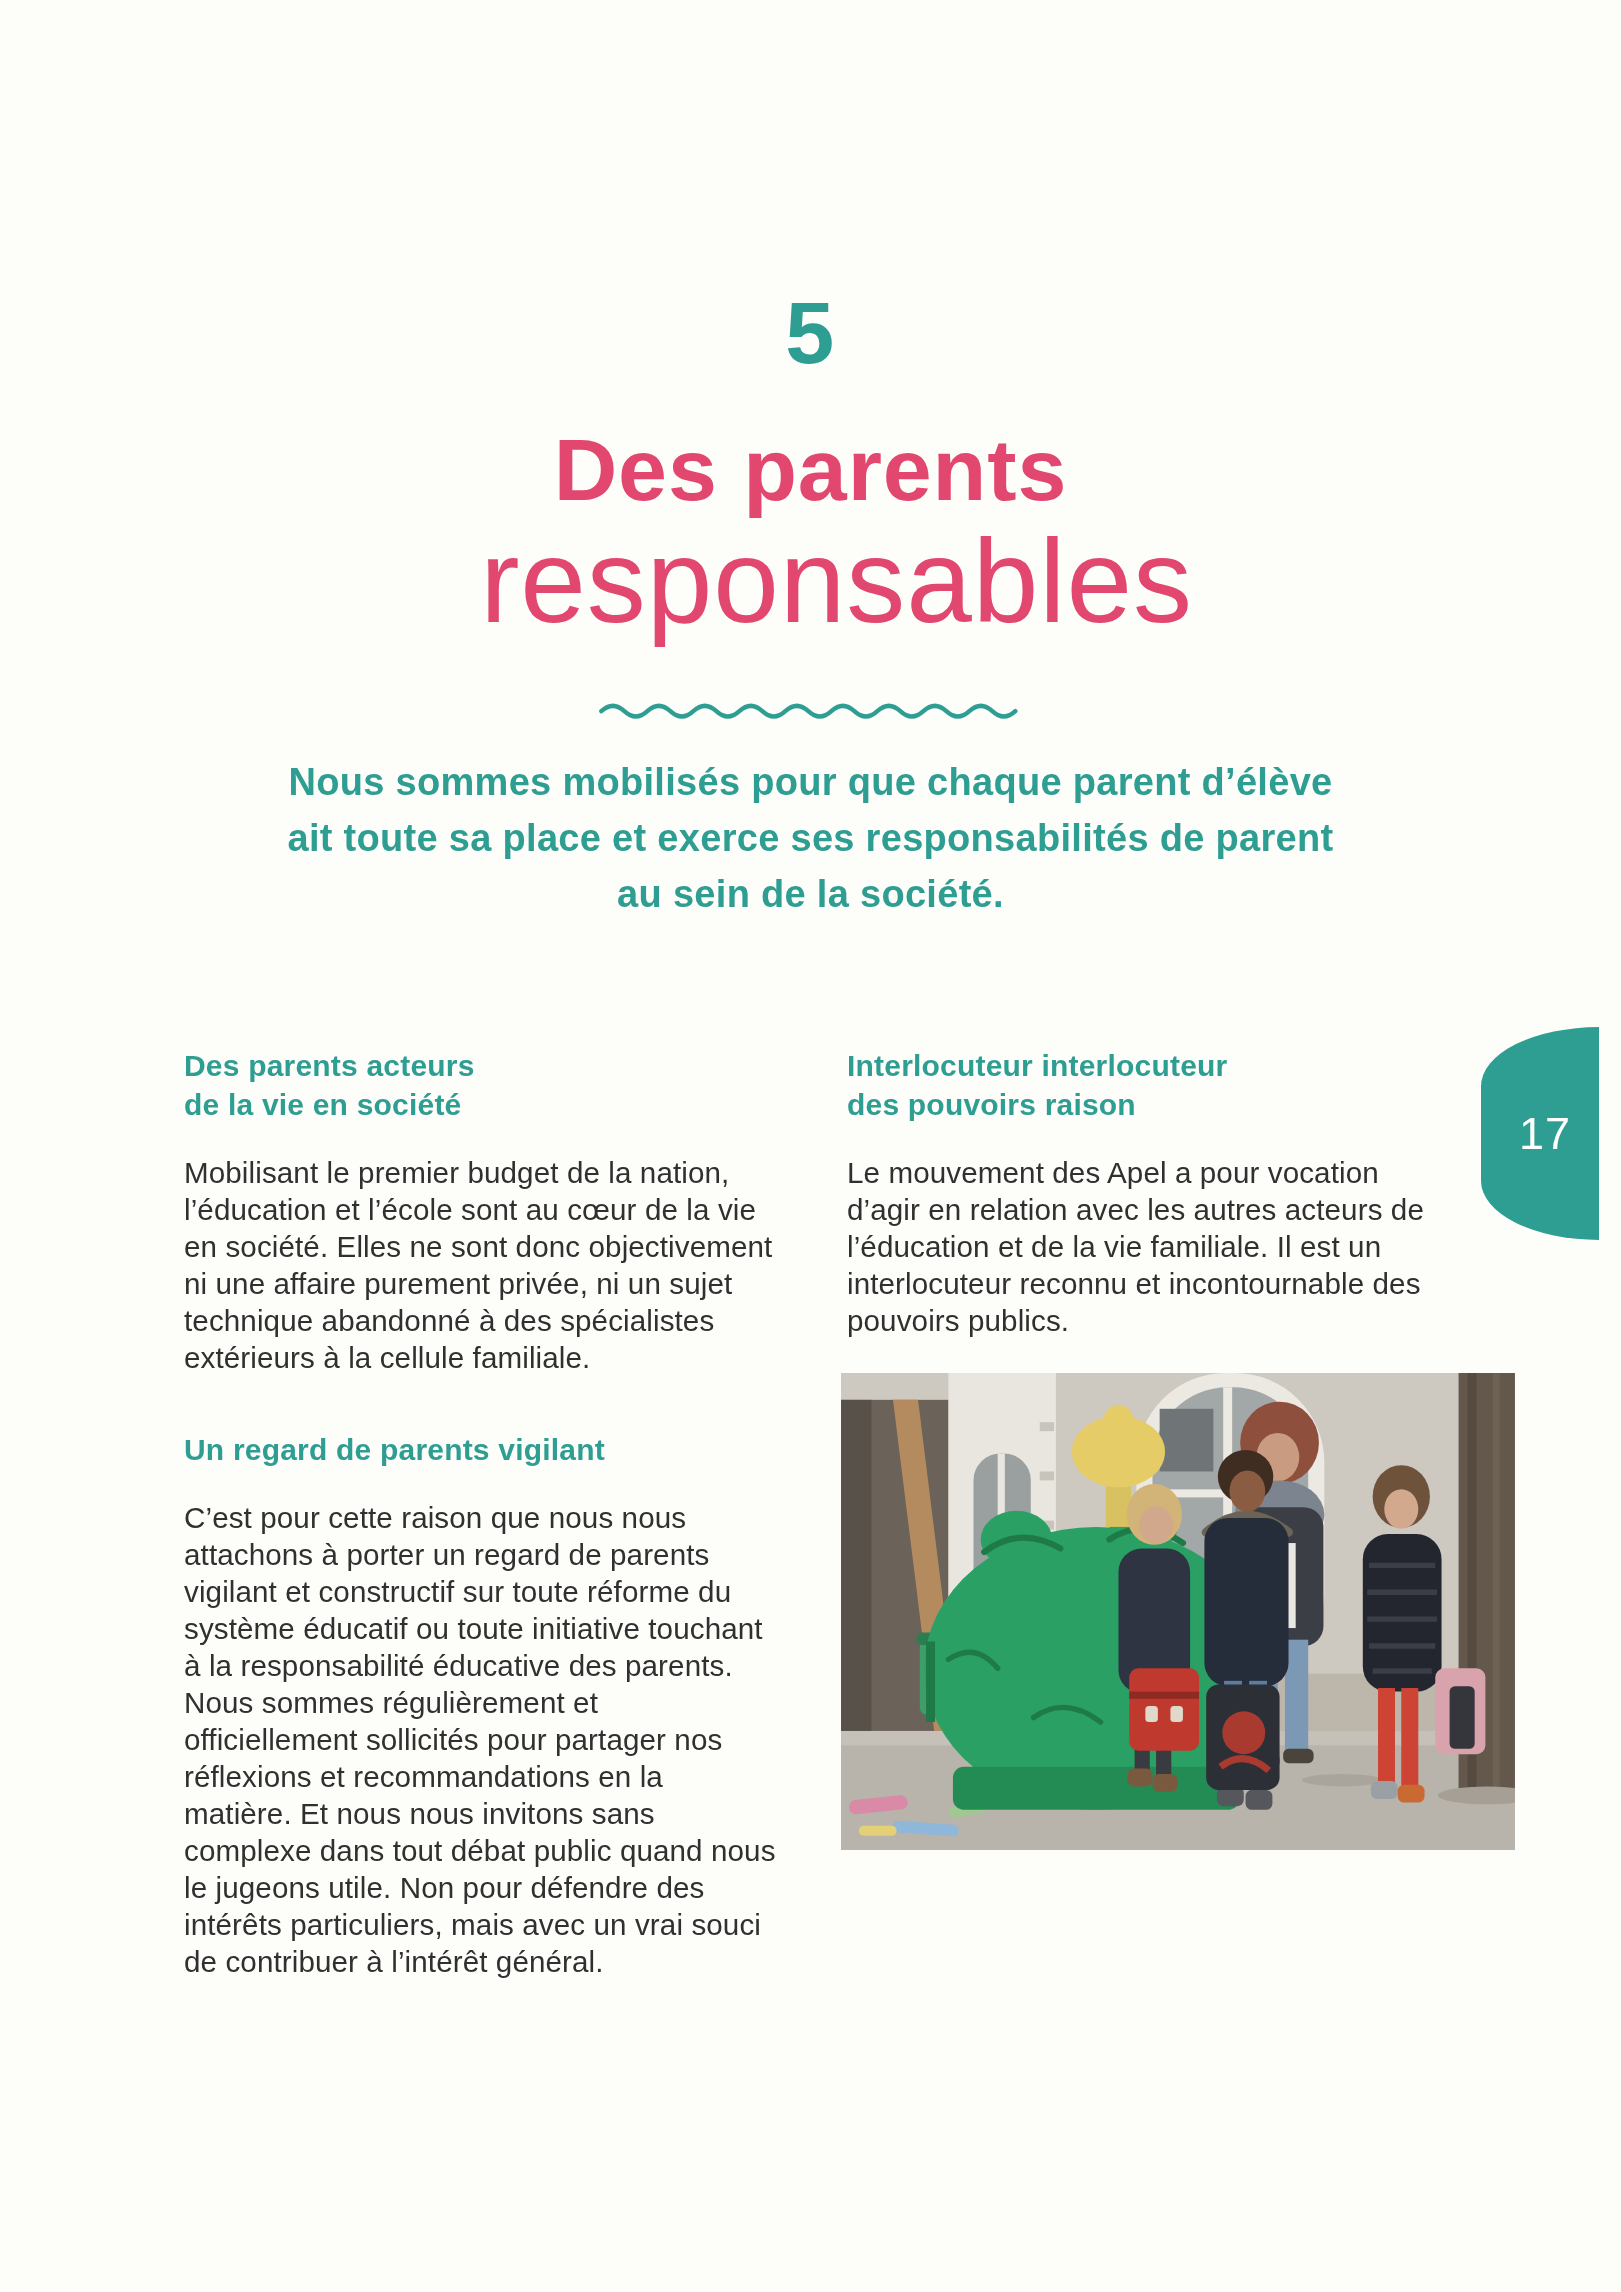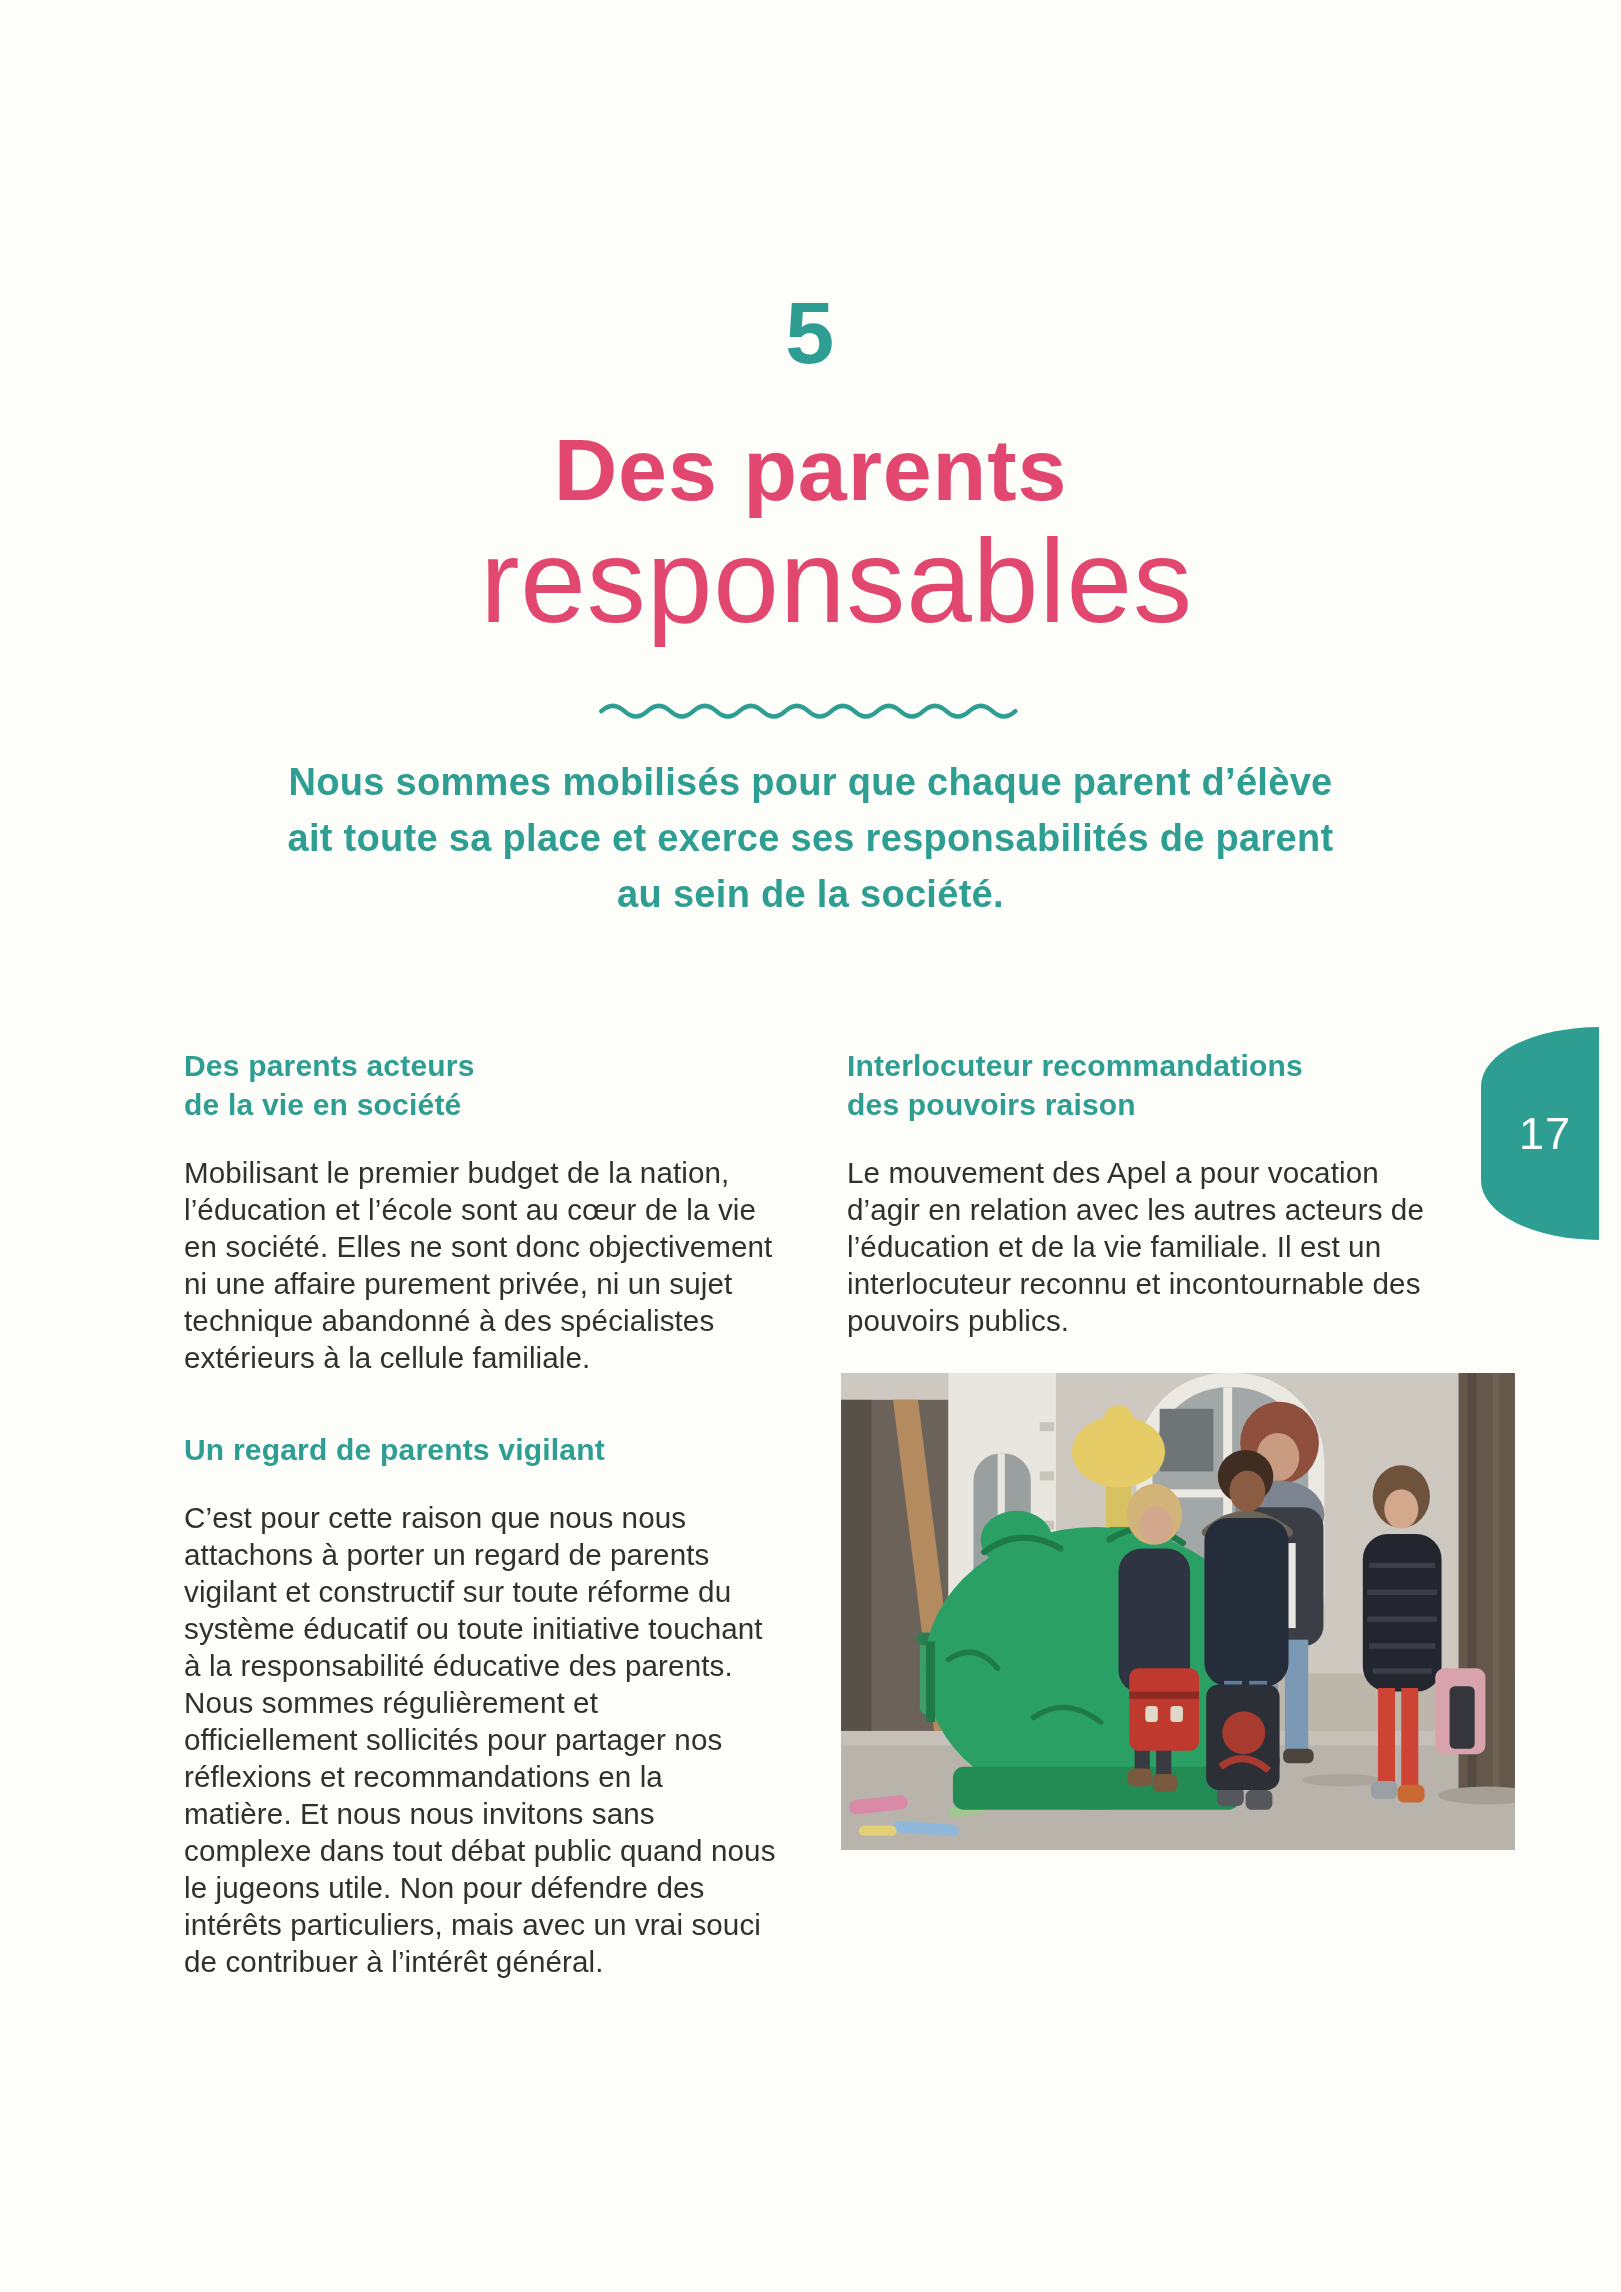--- a/index.html
+++ b/index.html
@@ -102,21 +102,21 @@
       <h2 class="section-heading">
         <span>Un regard de parents vigilant</span>
       </h2>
       <p class="section-body">C’est pour cette raison que nous nous attachons à porter un regard de parents vigilant et constructif sur toute réforme du système éducatif ou toute initiative touchant à la responsabilité éducative des parents. Nous sommes régulièrement et officiellement sollicités pour partager nos réflexions et recommandations en la matière. Et nous nous invitons sans complexe dans tout débat public quand nous le jugeons utile. Non pour défendre des intérêts particuliers, mais avec un vrai souci de contribuer à l’intérêt général.</p>
     </div>
   </div>
 
   <div class="col col-right">
     <div class="section">
       <h2 class="section-heading">
-        <span>Interlocuteur recommandations</span>
+        <span>Interlocuteur interlocuteur</span>
         <span>des pouvoirs raison</span>
       </h2>
       <p class="section-body">Le mouvement des Apel a pour vocation d’agir en relation avec les autres acteurs de l’éducation et de la vie familiale. Il est un interlocuteur reconnu et incontournable des pouvoirs publics.</p>
     </div>
   </div>
 
   <div class="photo-frame">
     <svg width="674" height="477" viewBox="0 0 753 533" role="img" aria-label="Une mère accompagne trois enfants portant leurs cartables dans une cour d’école, devant une structure de jeu verte en forme de grenouille surmontée d’un champignon jaune.">
 
       <rect x="0" y="0" width="753" height="400" fill="#cdc8c0"></rect>

